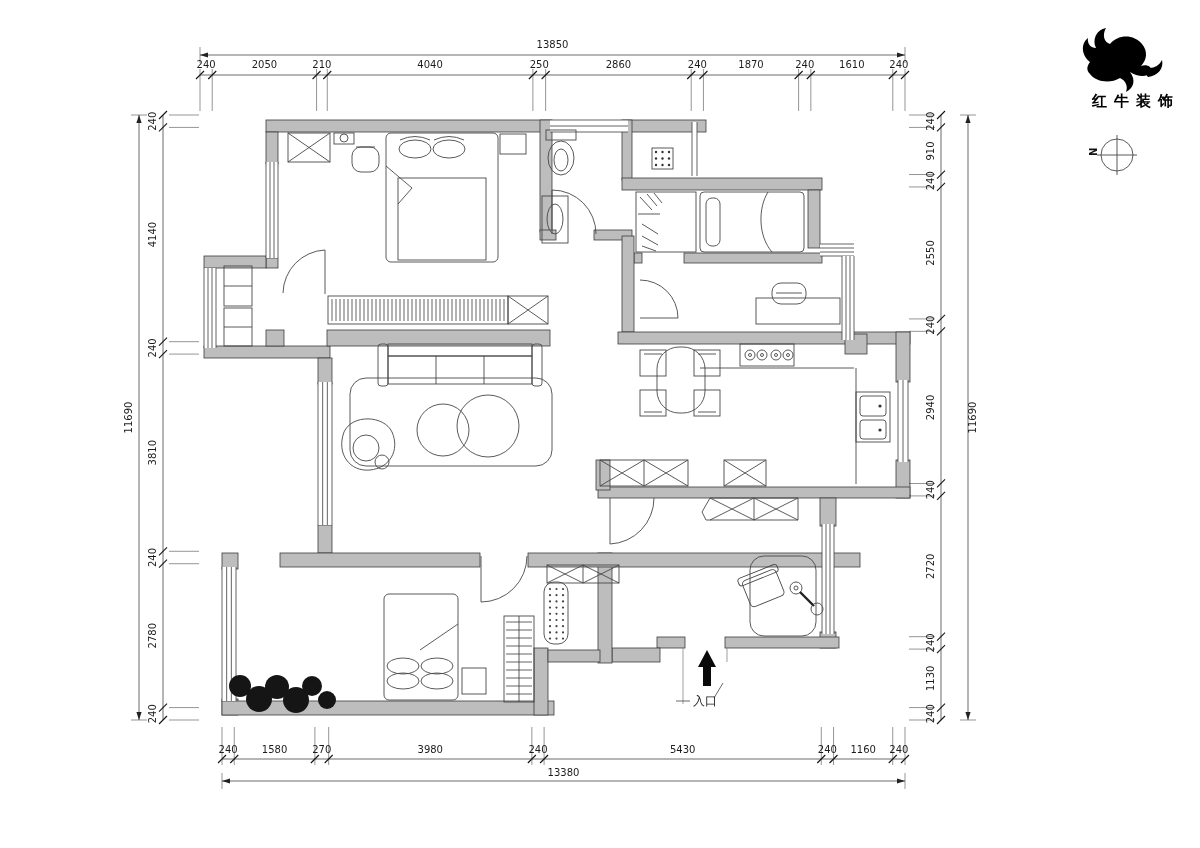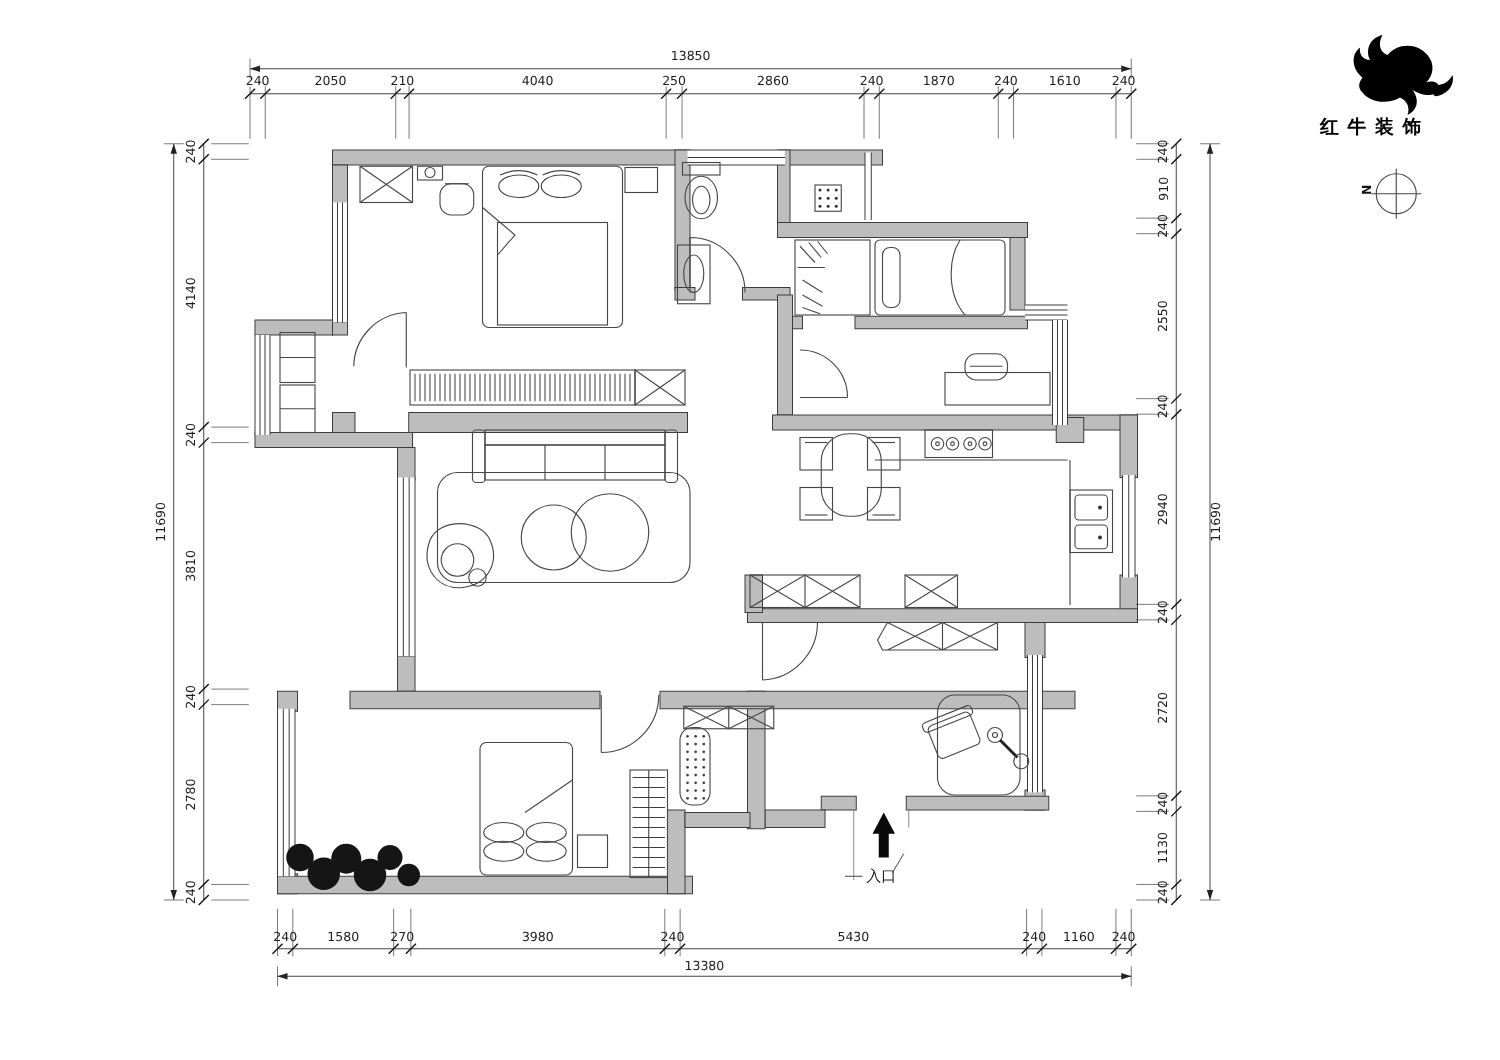--- a/index.html
+++ b/index.html
@@ -7,21 +7,21 @@
          font-family:"DejaVu Sans",sans-serif;}
   svg{position:absolute;left:0;top:0;}
   .wall{fill:#bdbdbd;stroke:#3c3c3c;stroke-width:.8;}
   .f{fill:none;stroke:#474747;stroke-width:.9;}
   .wl{stroke:#3c3c3c;stroke-width:.8;}
   .dl{stroke:#2b2b2b;stroke-width:.7;}
   .ext{stroke:#2b2b2b;stroke-width:.5;}
   .tick{stroke:#111;stroke-width:1.1;}
   text.dim{font:10px "DejaVu Sans",sans-serif;fill:#1c1c1c;}
   .tb{position:absolute;left:1040px;top:0;width:148px;height:848px;}
-  .company{position:absolute;left:1056px;top:92px;width:124px;text-align:left;font-size:15px;
+  .company{position:absolute;left:1056px;top:92px;width:124px;text-align:right;font-size:15px;
            font-weight:bold;letter-spacing:7px;color:#000;font-family:"DejaVu Serif",serif;}
 </style>
 </head>
 <body>
 <div id="sheet">
 
 <svg width="1200" height="848" viewBox="0 0 1200 848">
   <g id="walls">
         <rect x="266" y="120" width="284" height="12" class="wall"></rect>
         <rect x="628" y="120" width="78" height="12" class="wall"></rect>

